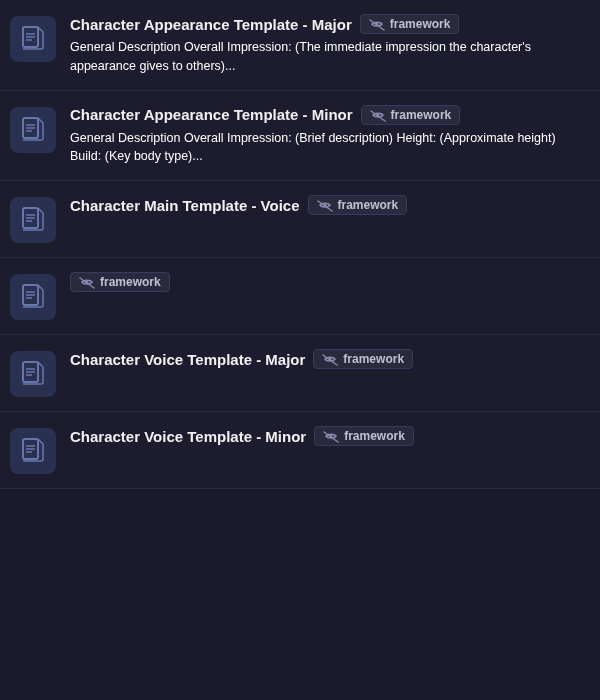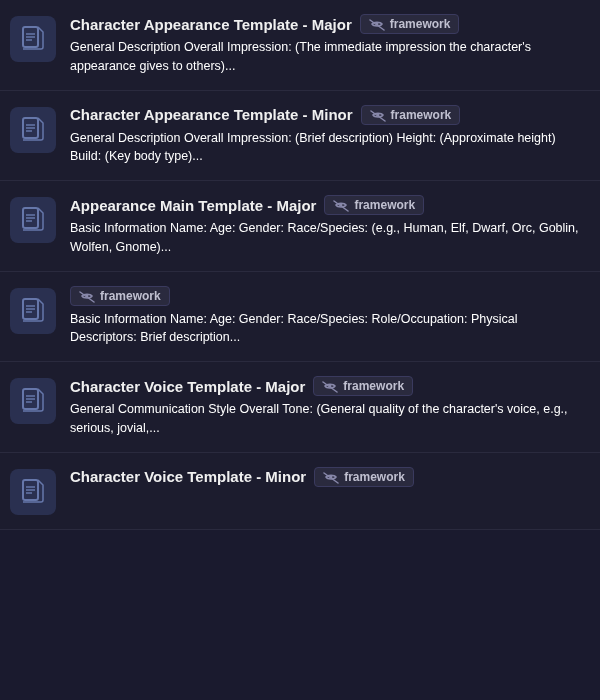--- a/index.html
+++ b/index.html
@@ -146,55 +146,53 @@
         <svg width="22" height="26" viewBox="0 0 22 26" fill="none" xmlns="http://www.w3.org/2000/svg">
           <rect x="1" y="1" width="15" height="20" rx="2" stroke="#6677aa" stroke-width="2" fill="none"></rect>
           <path d="M16 1 L21 6 L21 21 C21 22.1 20.1 23 19 23 L1 23" stroke="#6677aa" stroke-width="1.5" fill="none"></path>
           <line x1="4" y1="8" x2="13" y2="8" stroke="#6677aa" stroke-width="1.5"></line>
           <line x1="4" y1="11" x2="13" y2="11" stroke="#6677aa" stroke-width="1.5"></line>
           <line x1="4" y1="14" x2="10" y2="14" stroke="#6677aa" stroke-width="1.5"></line>
         </svg>
       </div>
       <div class="item-content">
         <div class="item-title-row">
-          <span class="item-title">Appearance Main Template - Major</span>
-          <span class="framework-badge">
-            <svg width="16" height="12" viewBox="0 0 16 12" fill="none" xmlns="http://www.w3.org/2000/svg">
-              <path d="M1 1 L15 11" stroke="#8888aa" stroke-width="1.5" stroke-linecap="round"></path>
-              <path d="M3 5 C4.5 2.5 11.5 2.5 13 5 C11.5 7.5 4.5 7.5 3 5Z" stroke="#8888aa" stroke-width="1.5" fill="none"></path>
-              <circle cx="8" cy="5" r="1.5" fill="#8888aa"></circle>
-            </svg>
-            <span>framework</span>
-          </span>
-        </div>
-        <div class="item-description">Basic Information Name: Age: Gender: Race/Species: (e.g., Human, Elf, Dwarf, Orc, Goblin, Wolfen, Gnome)...</div>
-      </div>
-    </div>
-    <div class="list-item">
-      <div class="item-icon-wrapper">
-        <svg width="22" height="26" viewBox="0 0 22 26" fill="none" xmlns="http://www.w3.org/2000/svg">
-          <rect x="1" y="1" width="15" height="20" rx="2" stroke="#6677aa" stroke-width="2" fill="none"></rect>
-          <path d="M16 1 L21 6 L21 21 C21 22.1 20.1 23 19 23 L1 23" stroke="#6677aa" stroke-width="1.5" fill="none"></path>
-          <line x1="4" y1="8" x2="13" y2="8" stroke="#6677aa" stroke-width="1.5"></line>
-          <line x1="4" y1="11" x2="13" y2="11" stroke="#6677aa" stroke-width="1.5"></line>
-          <line x1="4" y1="14" x2="10" y2="14" stroke="#6677aa" stroke-width="1.5"></line>
-        </svg>
-      </div>
-      <div class="item-content">
-        <div class="item-title-row">
-          <span class="framework-badge">
-            <svg width="16" height="12" viewBox="0 0 16 12" fill="none" xmlns="http://www.w3.org/2000/svg">
-              <path d="M1 1 L15 11" stroke="#8888aa" stroke-width="1.5" stroke-linecap="round"></path>
-              <path d="M3 5 C4.5 2.5 11.5 2.5 13 5 C11.5 7.5 4.5 7.5 3 5Z" stroke="#8888aa" stroke-width="1.5" fill="none"></path>
-              <circle cx="8" cy="5" r="1.5" fill="#8888aa"></circle>
-            </svg>
-            <span>framework</span>
-          </span>
-        </div>
-        <div class="item-description">Basic Information Name: Age: Gender: Race/Species: Role/Occupation: Physical Descriptors: Brief description...</div>
+          <span class="item-title">Character Main Template - Voice</span>
+          <span class="framework-badge">
+            <svg width="16" height="12" viewBox="0 0 16 12" fill="none" xmlns="http://www.w3.org/2000/svg">
+              <path d="M1 1 L15 11" stroke="#8888aa" stroke-width="1.5" stroke-linecap="round"></path>
+              <path d="M3 5 C4.5 2.5 11.5 2.5 13 5 C11.5 7.5 4.5 7.5 3 5Z" stroke="#8888aa" stroke-width="1.5" fill="none"></path>
+              <circle cx="8" cy="5" r="1.5" fill="#8888aa"></circle>
+            </svg>
+            <span>framework</span>
+          </span>
+        </div>
+      </div>
+    </div>
+    <div class="list-item">
+      <div class="item-icon-wrapper">
+        <svg width="22" height="26" viewBox="0 0 22 26" fill="none" xmlns="http://www.w3.org/2000/svg">
+          <rect x="1" y="1" width="15" height="20" rx="2" stroke="#6677aa" stroke-width="2" fill="none"></rect>
+          <path d="M16 1 L21 6 L21 21 C21 22.1 20.1 23 19 23 L1 23" stroke="#6677aa" stroke-width="1.5" fill="none"></path>
+          <line x1="4" y1="8" x2="13" y2="8" stroke="#6677aa" stroke-width="1.5"></line>
+          <line x1="4" y1="11" x2="13" y2="11" stroke="#6677aa" stroke-width="1.5"></line>
+          <line x1="4" y1="14" x2="10" y2="14" stroke="#6677aa" stroke-width="1.5"></line>
+        </svg>
+      </div>
+      <div class="item-content">
+        <div class="item-title-row">
+          <span class="framework-badge">
+            <svg width="16" height="12" viewBox="0 0 16 12" fill="none" xmlns="http://www.w3.org/2000/svg">
+              <path d="M1 1 L15 11" stroke="#8888aa" stroke-width="1.5" stroke-linecap="round"></path>
+              <path d="M3 5 C4.5 2.5 11.5 2.5 13 5 C11.5 7.5 4.5 7.5 3 5Z" stroke="#8888aa" stroke-width="1.5" fill="none"></path>
+              <circle cx="8" cy="5" r="1.5" fill="#8888aa"></circle>
+            </svg>
+            <span>framework</span>
+          </span>
+        </div>
       </div>
     </div>
     <div class="list-item">
       <div class="item-icon-wrapper">
         <svg width="22" height="26" viewBox="0 0 22 26" fill="none" xmlns="http://www.w3.org/2000/svg">
           <rect x="1" y="1" width="15" height="20" rx="2" stroke="#6677aa" stroke-width="2" fill="none"></rect>
           <path d="M16 1 L21 6 L21 21 C21 22.1 20.1 23 19 23 L1 23" stroke="#6677aa" stroke-width="1.5" fill="none"></path>
           <line x1="4" y1="8" x2="13" y2="8" stroke="#6677aa" stroke-width="1.5"></line>
           <line x1="4" y1="11" x2="13" y2="11" stroke="#6677aa" stroke-width="1.5"></line>
           <line x1="4" y1="14" x2="10" y2="14" stroke="#6677aa" stroke-width="1.5"></line>
@@ -205,21 +203,20 @@
           <span class="item-title">Character Voice Template - Major</span>
           <span class="framework-badge">
             <svg width="16" height="12" viewBox="0 0 16 12" fill="none" xmlns="http://www.w3.org/2000/svg">
               <path d="M1 1 L15 11" stroke="#8888aa" stroke-width="1.5" stroke-linecap="round"></path>
               <path d="M3 5 C4.5 2.5 11.5 2.5 13 5 C11.5 7.5 4.5 7.5 3 5Z" stroke="#8888aa" stroke-width="1.5" fill="none"></path>
               <circle cx="8" cy="5" r="1.5" fill="#8888aa"></circle>
             </svg>
             <span>framework</span>
           </span>
         </div>
-        <div class="item-description">General Communication Style Overall Tone: (General quality of the character's voice, e.g., serious, jovial,...</div>
       </div>
     </div>
     <div class="list-item">
       <div class="item-icon-wrapper">
         <svg width="22" height="26" viewBox="0 0 22 26" fill="none" xmlns="http://www.w3.org/2000/svg">
           <rect x="1" y="1" width="15" height="20" rx="2" stroke="#6677aa" stroke-width="2" fill="none"></rect>
           <path d="M16 1 L21 6 L21 21 C21 22.1 20.1 23 19 23 L1 23" stroke="#6677aa" stroke-width="1.5" fill="none"></path>
           <line x1="4" y1="8" x2="13" y2="8" stroke="#6677aa" stroke-width="1.5"></line>
           <line x1="4" y1="11" x2="13" y2="11" stroke="#6677aa" stroke-width="1.5"></line>
           <line x1="4" y1="14" x2="10" y2="14" stroke="#6677aa" stroke-width="1.5"></line>

